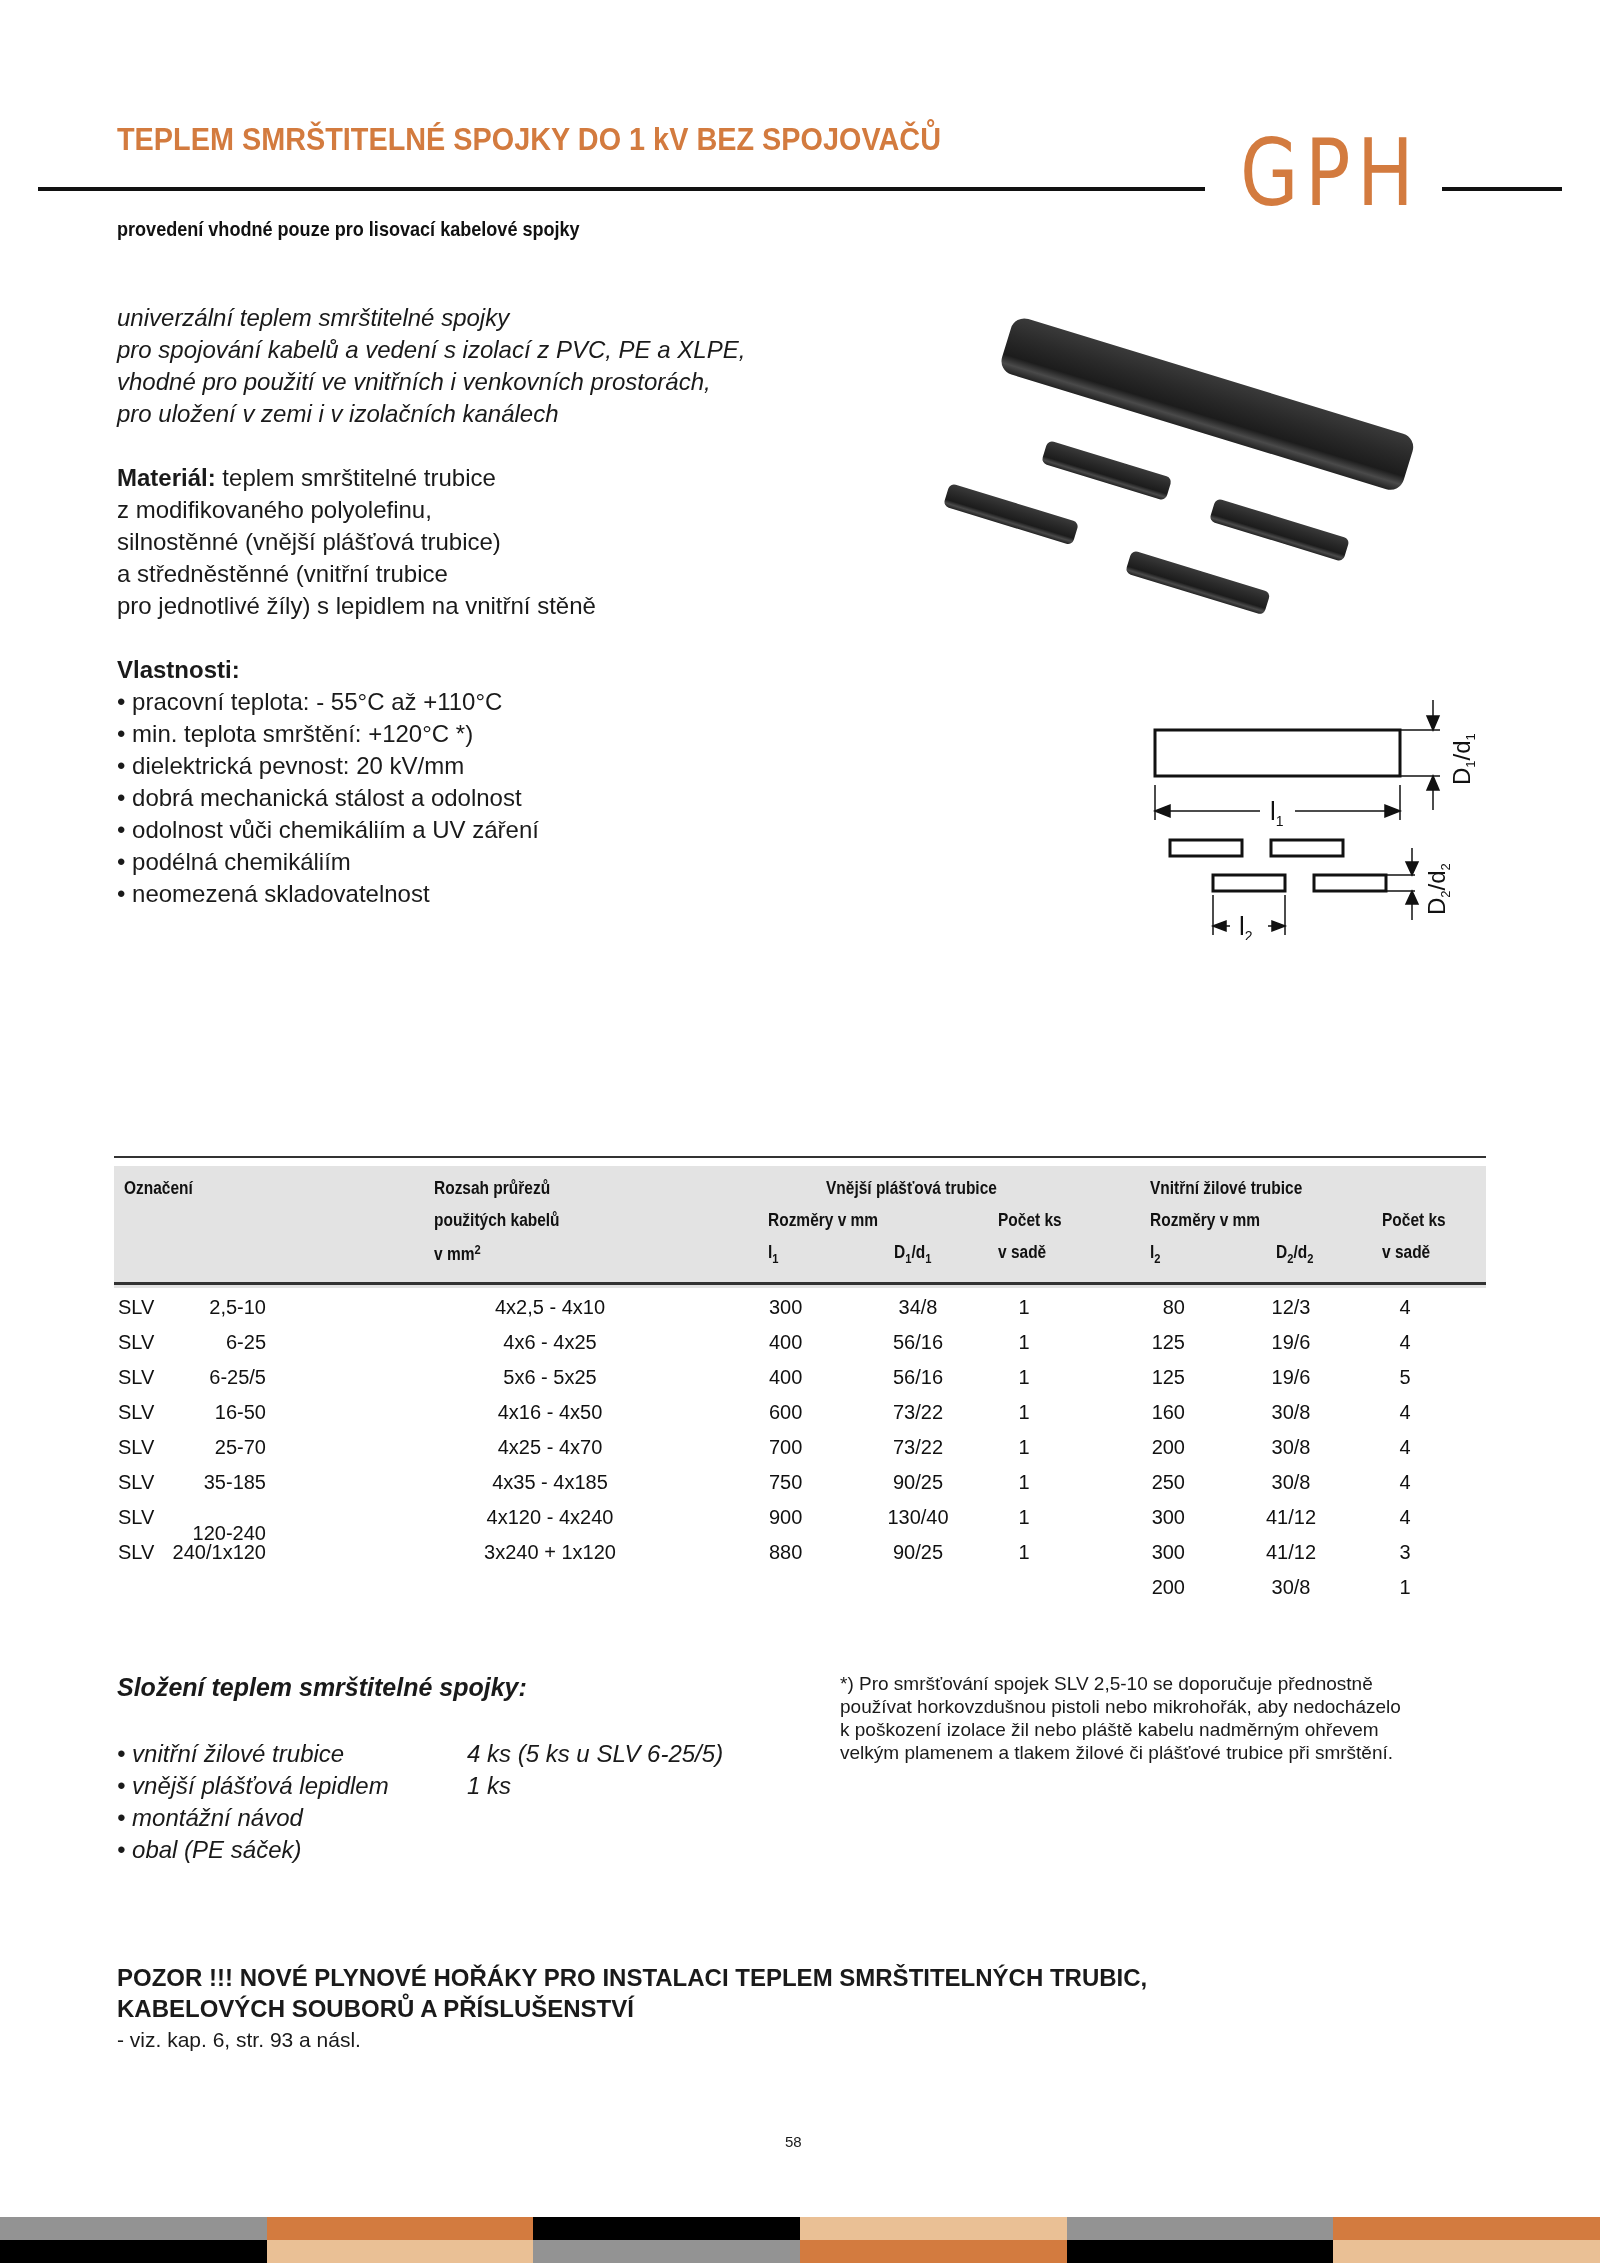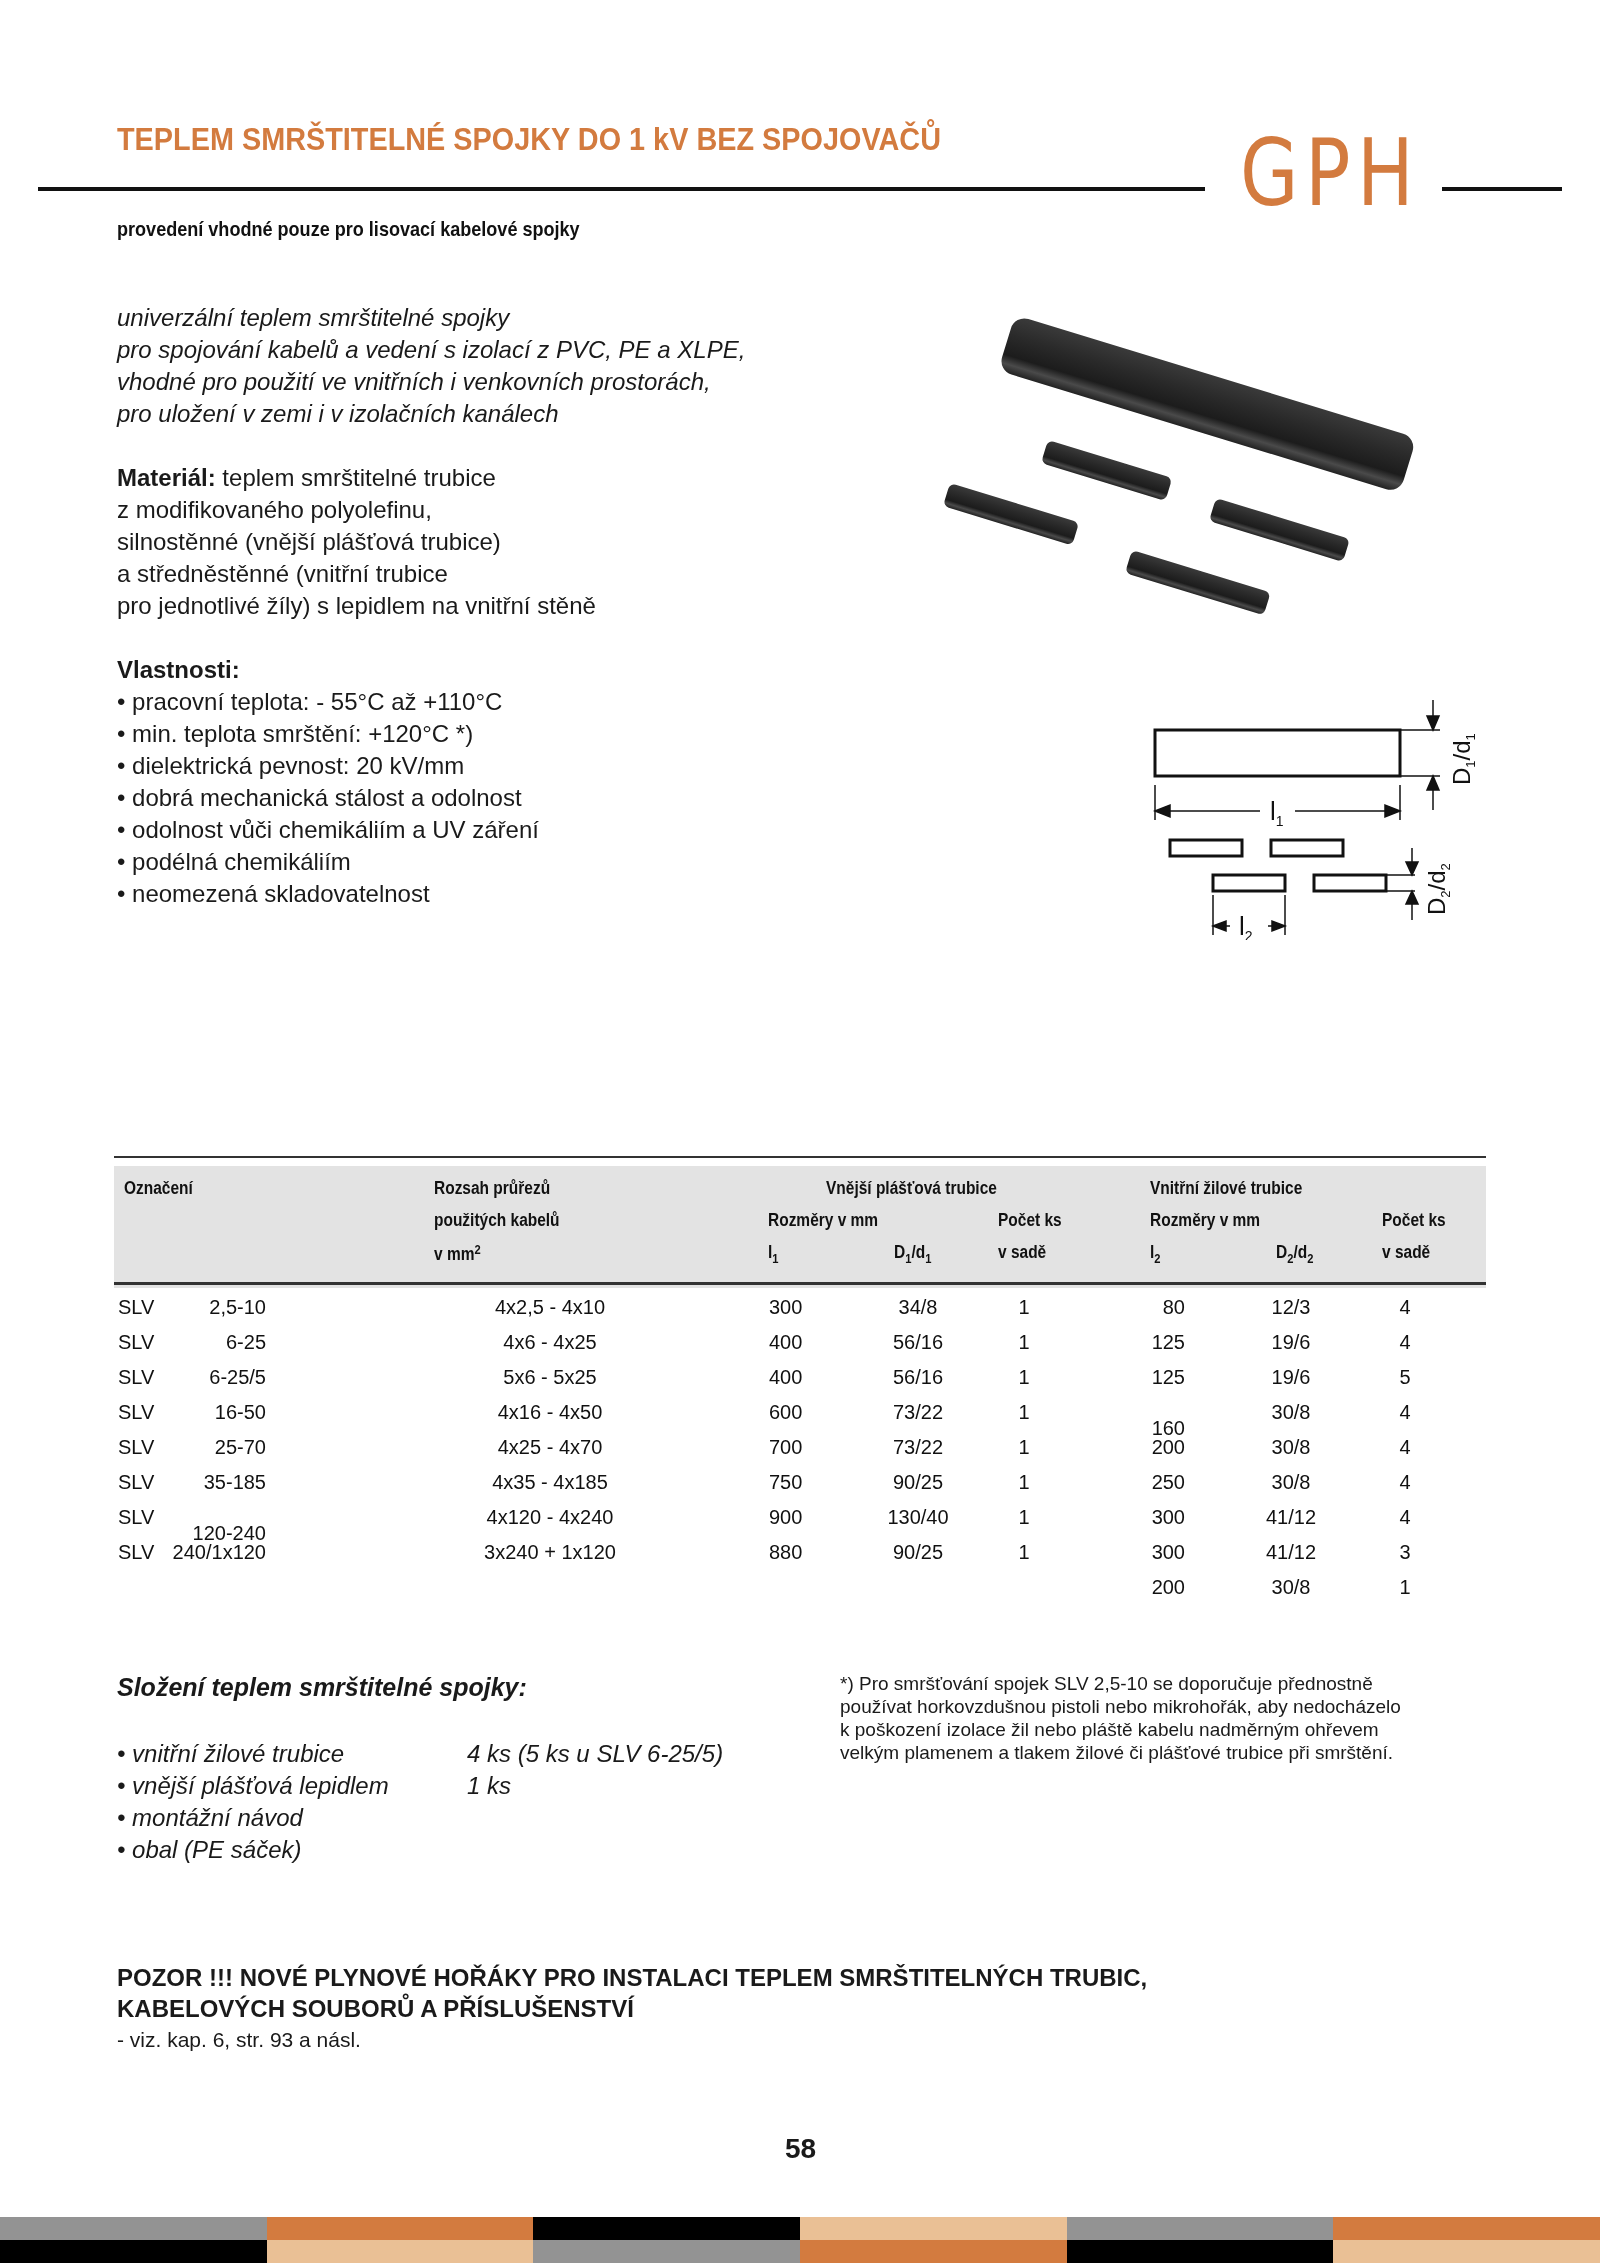--- a/index.html
+++ b/index.html
@@ -63,21 +63,21 @@
     .comp-list { left: 117px; top: 1738px; font-size: 24px; line-height: 32px; font-style: italic; }
     .comp-list .row { position: relative; height: 32px; white-space: nowrap; }
     .comp-list .qty { position: absolute; left: 350px; top: 0; }
 
     .note { left: 840px; top: 1672px; width: 640px; font-size: 19px; line-height: 23px; }
     .note div { white-space: nowrap; }
 
     .warn { left: 117px; top: 1962px; font-size: 24px; font-weight: bold; line-height: 31px; white-space: nowrap; }
     .warn-sub { left: 117px; top: 2028px; font-size: 21px; }
 
-    .pagenum { left: 785px; top: 2133px; font-size: 28px; font-weight: bold; }
+    .pagenum { left: 785px; top: 2133px; font-size: 15px; }
 
     .stripe-row { position: absolute; left: 0; width: 1600px; height: 23px; display: flex; }
     .stripe-row div { flex: 1; }
   </style>
 </head>
 <body>
 
 <div class="abs title">TEPLEM SMRŠTITELNÉ SPOJKY DO 1 kV BEZ SPOJOVAČŮ</div>
 <div class="abs rule-left"></div>
 <div class="abs brand">GPH</div>
@@ -243,21 +243,21 @@
         <div class="cell c-center" style="left: 1177px; top: 0px;">19/6</div>
         <div class="cell c-center" style="left: 1291px; top: 0px;">5</div>
       </div>
       <div style="position: absolute; left: 0px; top: 245px; width: 1372px; height: 30px;">
         <div class="cell " style="left: 4px; top: 0px;">SLV</div>
         <div class="cell c-right" style="left: 152px; top: 0px;">16-50</div>
         <div class="cell c-center" style="left: 436px; top: 0px;">4x16 - 4x50</div>
         <div class="cell " style="left: 655px; top: 0px;">600</div>
         <div class="cell c-center" style="left: 804px; top: 0px;">73/22</div>
         <div class="cell c-center" style="left: 910px; top: 0px;">1</div>
-        <div class="cell c-right" style="left: 1071px; top: 16px;">160</div>
+        <div class="cell c-right" style="left: 1071px; top: 0px;">160</div>
         <div class="cell c-center" style="left: 1177px; top: 0px;">30/8</div>
         <div class="cell c-center" style="left: 1291px; top: 0px;">4</div>
       </div>
       <div style="position: absolute; left: 0px; top: 280px; width: 1372px; height: 30px;">
         <div class="cell " style="left: 4px; top: 0px;">SLV</div>
         <div class="cell c-right" style="left: 152px; top: 0px;">25-70</div>
         <div class="cell c-center" style="left: 436px; top: 0px;">4x25 - 4x70</div>
         <div class="cell " style="left: 655px; top: 0px;">700</div>
         <div class="cell c-center" style="left: 804px; top: 0px;">73/22</div>
         <div class="cell c-center" style="left: 910px; top: 0px;">1</div>

